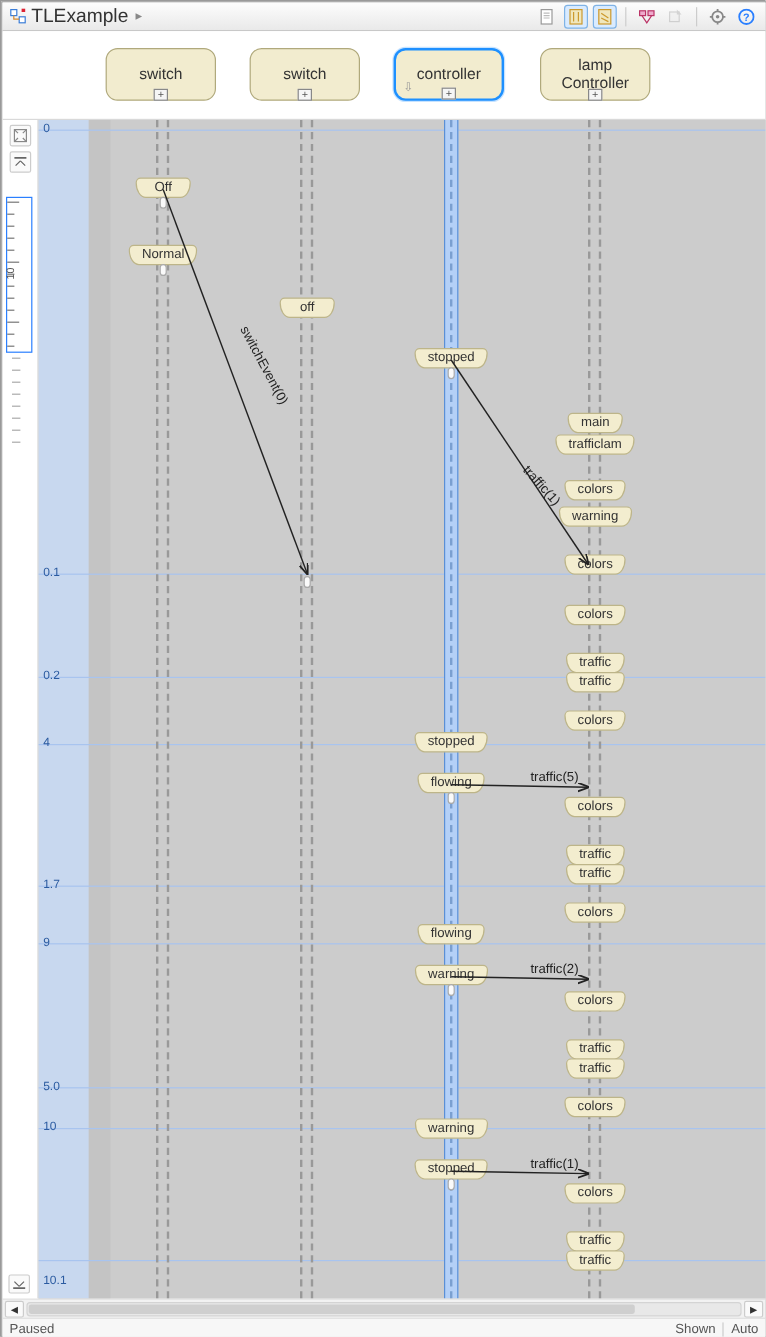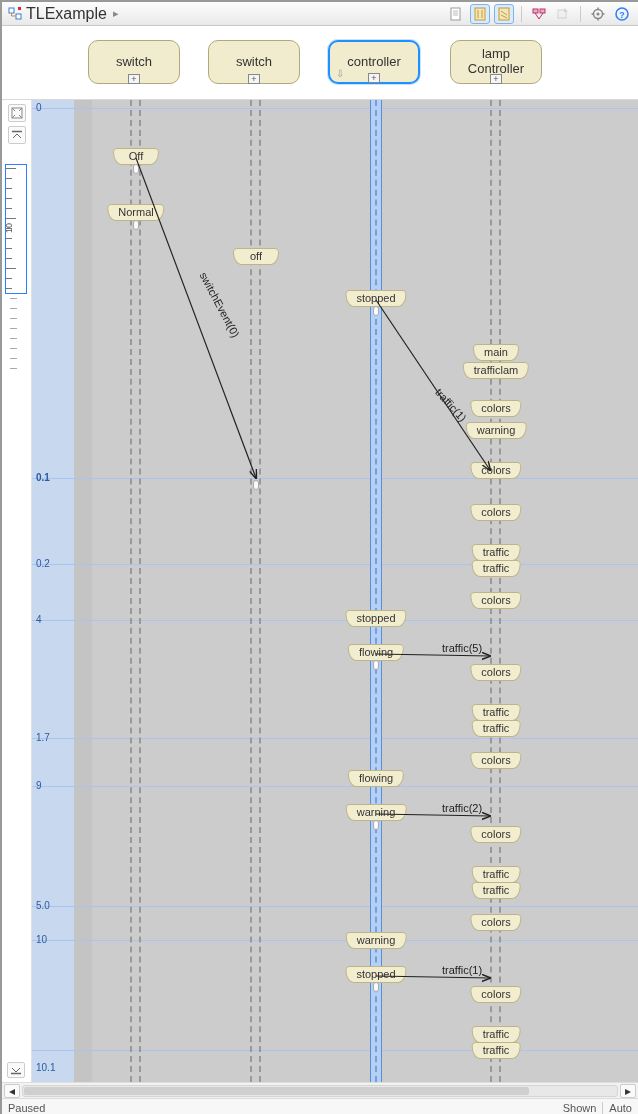--- a/index.html
+++ b/index.html
@@ -371,21 +371,21 @@
   </div>
 
   <div class="canvas">
     <div class="time-col"></div>
     <div class="shadow-col"></div>
 
     <div class="grid-area" id="grid">
         <div class="hblue" style="top: 8px;"></div>
         <div class="time-label" style="top: 2px;">0</div>
         <div class="hblue" style="top: 378px;"></div>
-        <div class="time-label" style="top: 372px; font-weight: bold;">0.1</div>
+        <div class="time-label" style="top: 372px;">0.1</div>
         <div class="hblue" style="top: 464px;"></div>
         <div class="time-label" style="top: 458px;">0.2</div>
         <div class="hblue" style="top: 520px;"></div>
         <div class="time-label" style="top: 514px;">4</div>
         <div class="hblue" style="top: 638px;"></div>
         <div class="time-label" style="top: 632px;">1.7</div>
         <div class="hblue" style="top: 686px;"></div>
         <div class="time-label" style="top: 680px;">9</div>
         <div class="hblue" style="top: 806px;"></div>
         <div class="time-label" style="top: 800px;">5.0</div>

